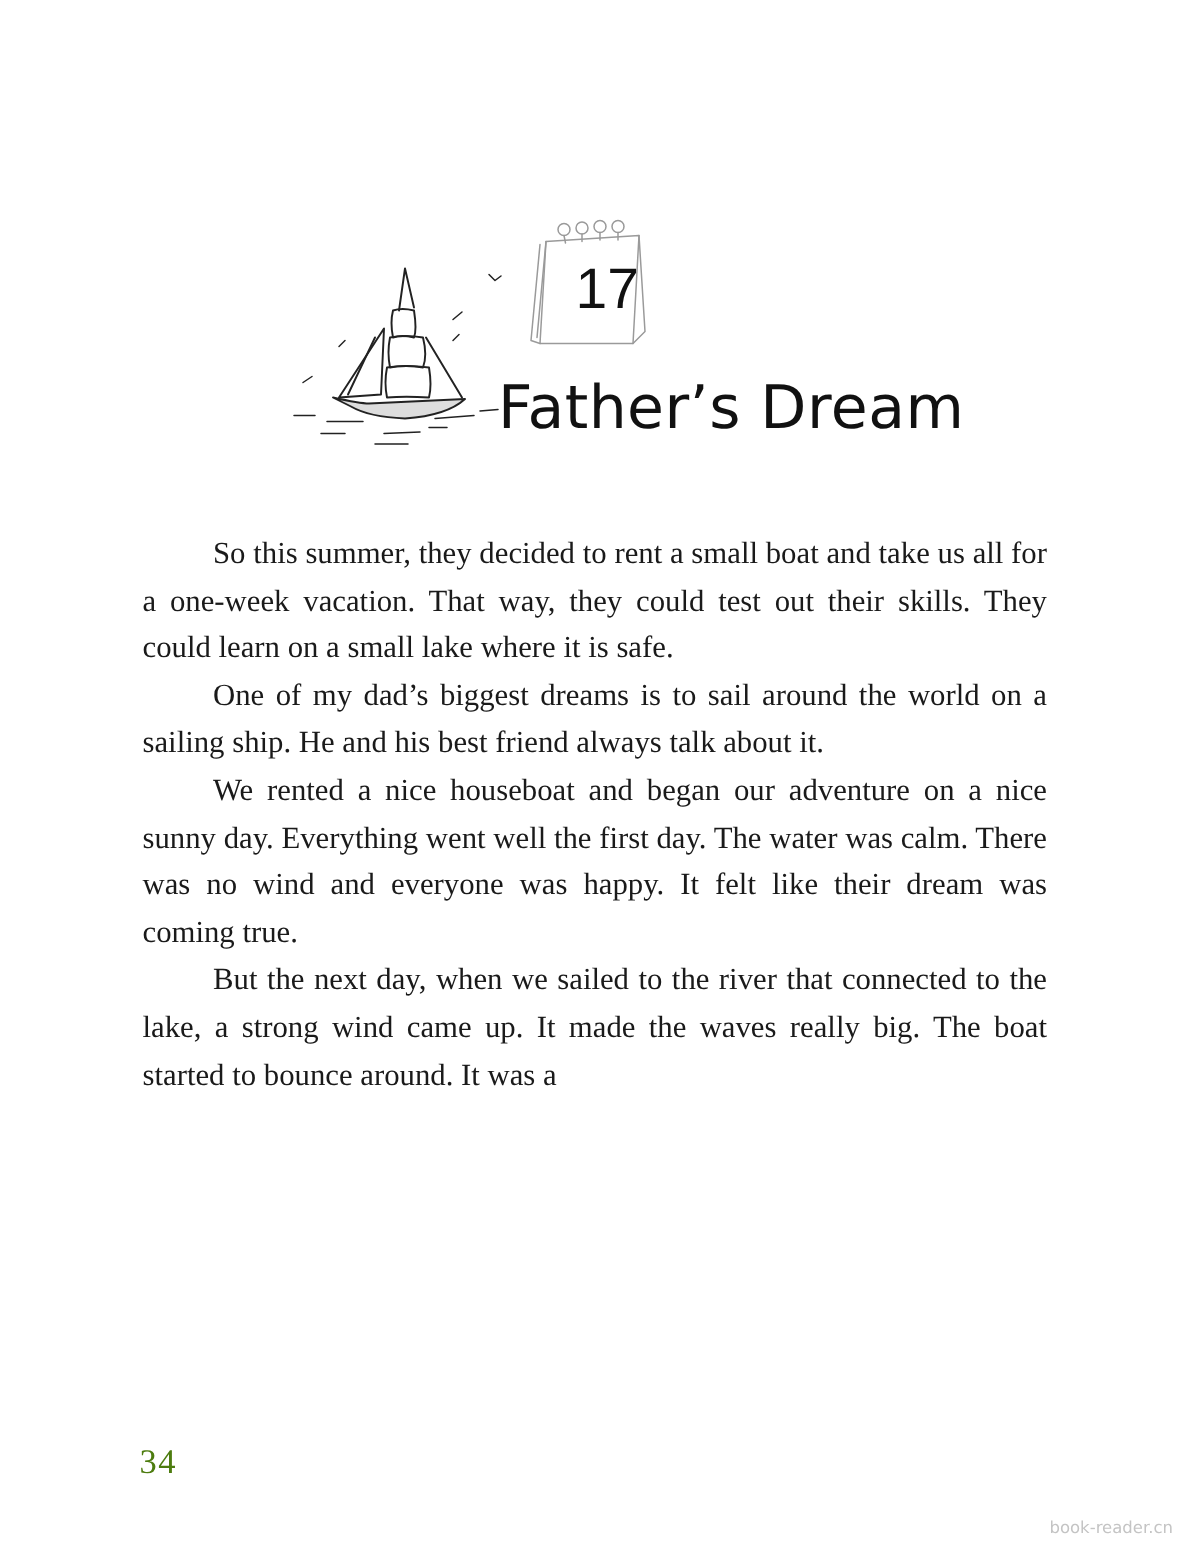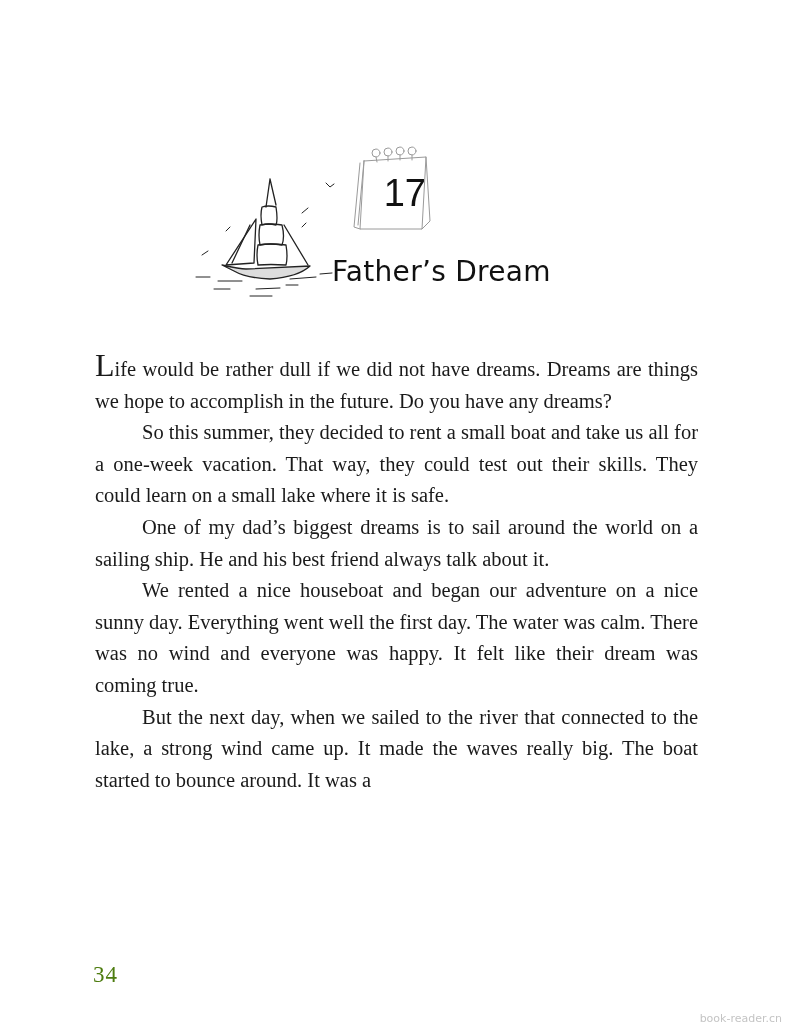--- a/index.html
+++ b/index.html
@@ -45,21 +45,21 @@
       font-size: 38px;
       line-height: 40px;
       color: #111;
       text-align: right;
     }
     .chapter-title {
       position: absolute;
       left: 142px;
       top: 117px;
       font-family: "DejaVu Sans", "Liberation Sans", sans-serif;
-      font-size: 28px;
+      font-size: 40px;
       line-height: 40px;
       color: #111;
       letter-spacing: 0.3px;
       white-space: nowrap;
     }
     .body-text {
       position: absolute;
       left: 95px;
       top: 354px;
       width: 603px;
@@ -140,21 +140,20 @@
       <circle cx="62" cy="12" r="4"></circle>
       <path d="M26 18 L27 23 M38 17 L38 22 M50 16 L50 21 M62 16 L62 21"></path>
     </g>
   </svg>
 
   <div class="chapter-number">17</div>
   <div class="chapter-title">Father’s Dream</div>
 </div>
 
 <div class="body-text">
-  <p class="first"><span class="drop-cap">L</span><span>ife would be rather dull if we did not have dreams. Dreams are things we hope to accomplish in the future. Do you have any dreams?</span></p>
   <p>So this summer, they decided to rent a small boat and take us all for a one-week vacation. That way, they could test out their skills. They could learn on a small lake where it is safe.</p>
   <p>One of my dad’s biggest dreams is to sail around the world on a sailing ship. He and his best friend always talk about it.</p>
   <p>We rented a nice houseboat and began our adventure on a nice sunny day. Everything went well the first day. The water was calm. There was no wind and everyone was happy. It felt like their dream was coming true.</p>
   <p>But the next day, when we sailed to the river that connected to the lake, a strong wind came up. It made the waves really big. The boat started to bounce around. It was a</p>
 </div>
 
 <div class="page-number">34</div>
 <div class="watermark">book-reader.cn</div>
 
 </body></html>

